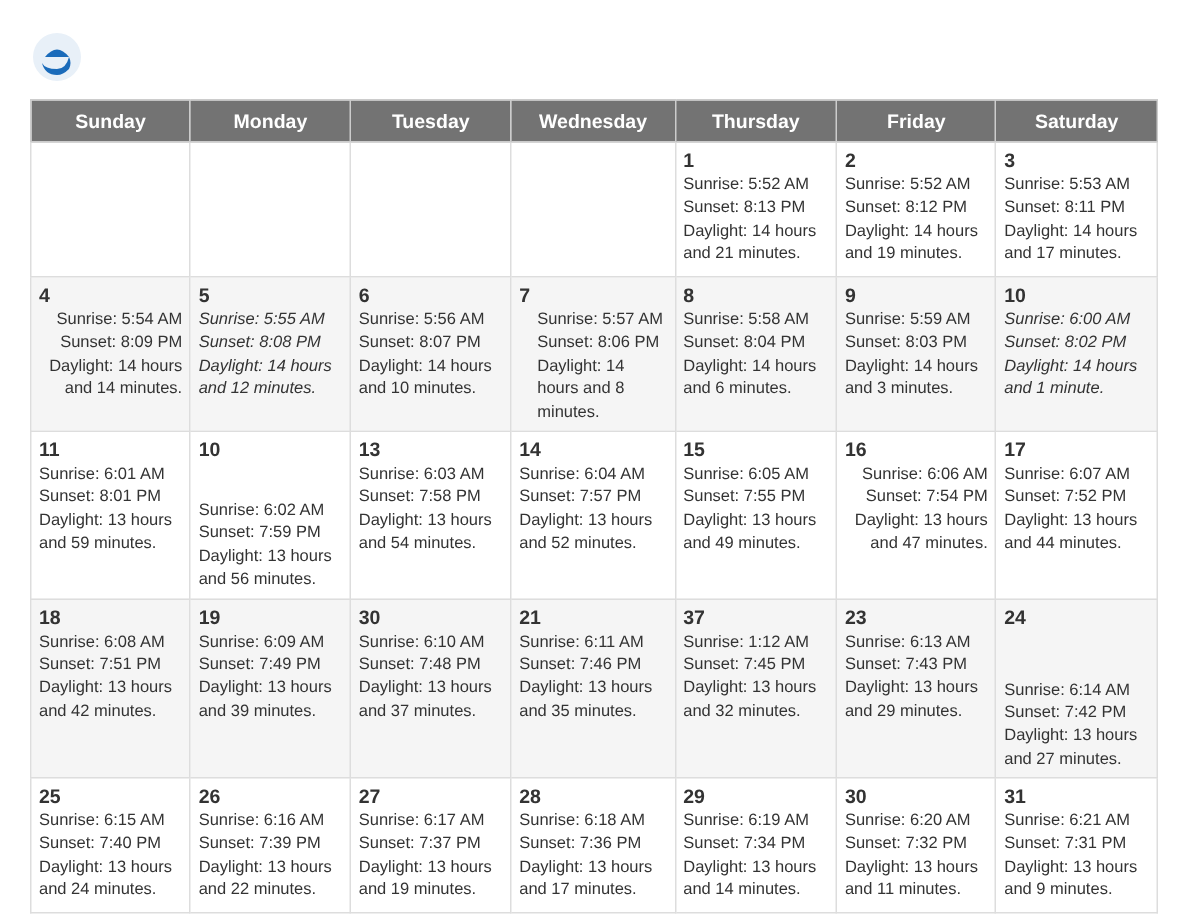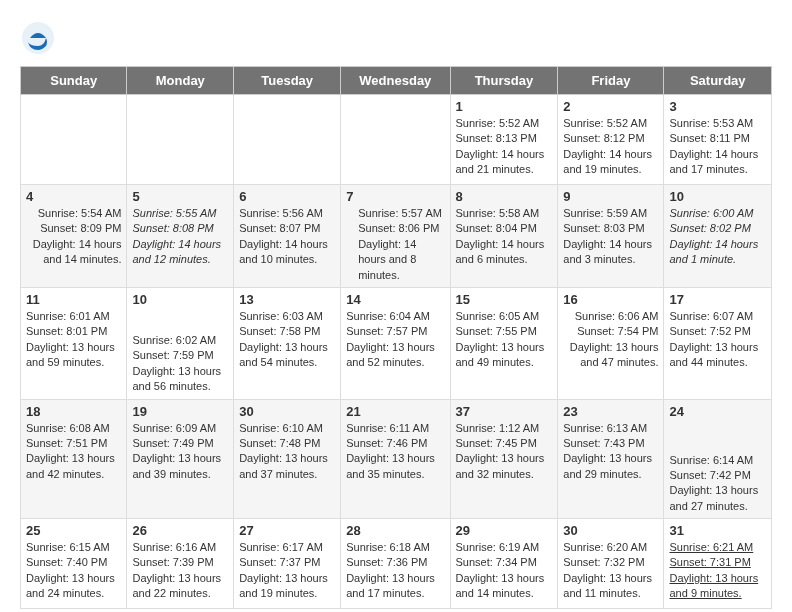--- a/index.html
+++ b/index.html
@@ -316,19 +316,19 @@
 Daylight: 13 hours and 14 minutes.</div>
         </td>
         <td>
           <span class="day-number">30</span>
           <div class="cell-content" style="white-space: pre-line;">Sunrise: 6:20 AM
 Sunset: 7:32 PM
 Daylight: 13 hours and 11 minutes.</div>
         </td>
         <td>
           <span class="day-number">31</span>
-          <div class="cell-content" style="white-space: pre-line; text-decoration: underline;">Sunrise: 6:21 AM
+          <div class="cell-content" style="white-space: pre-line;">Sunrise: 6:21 AM
 Sunset: 7:31 PM
 Daylight: 13 hours and 9 minutes.</div>
         </td>
       </tr>
     </tbody>
 </table>
 
 </body></html>

